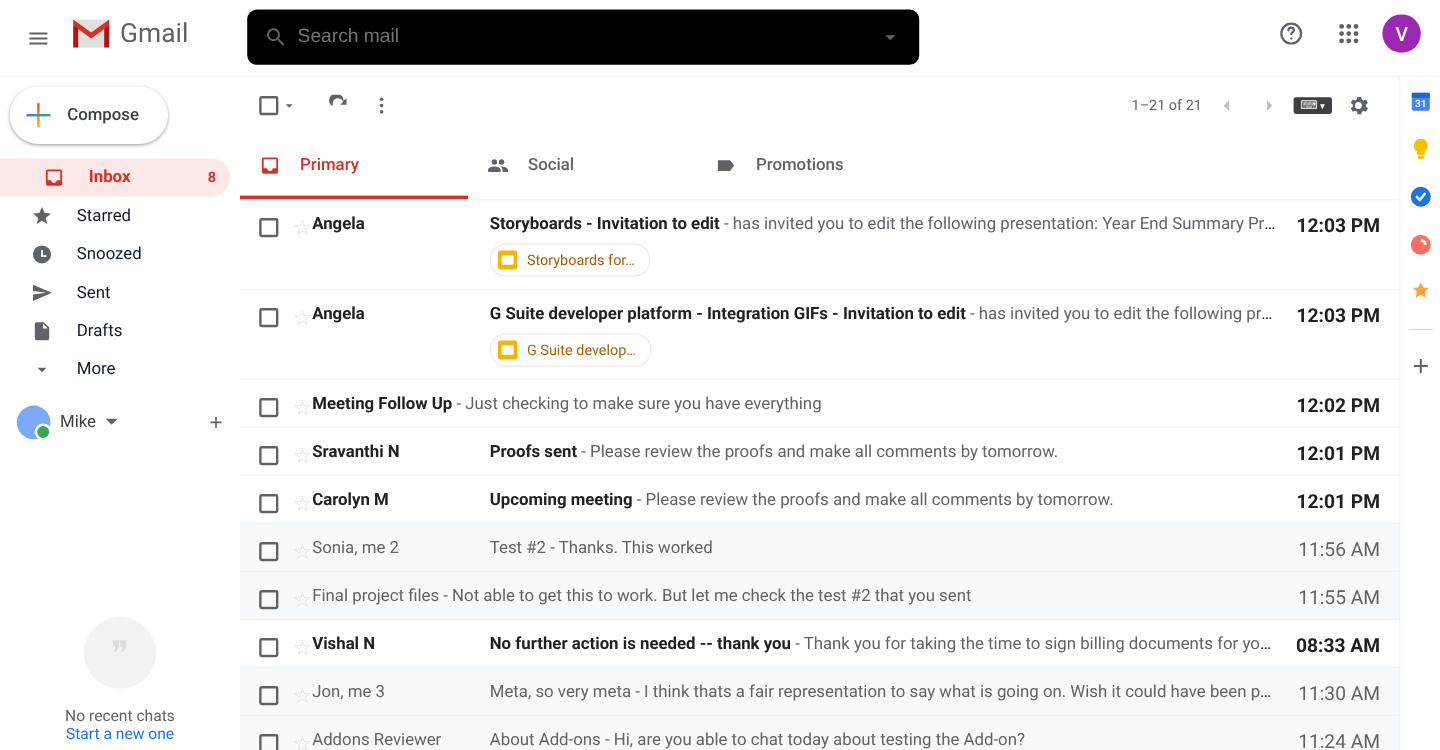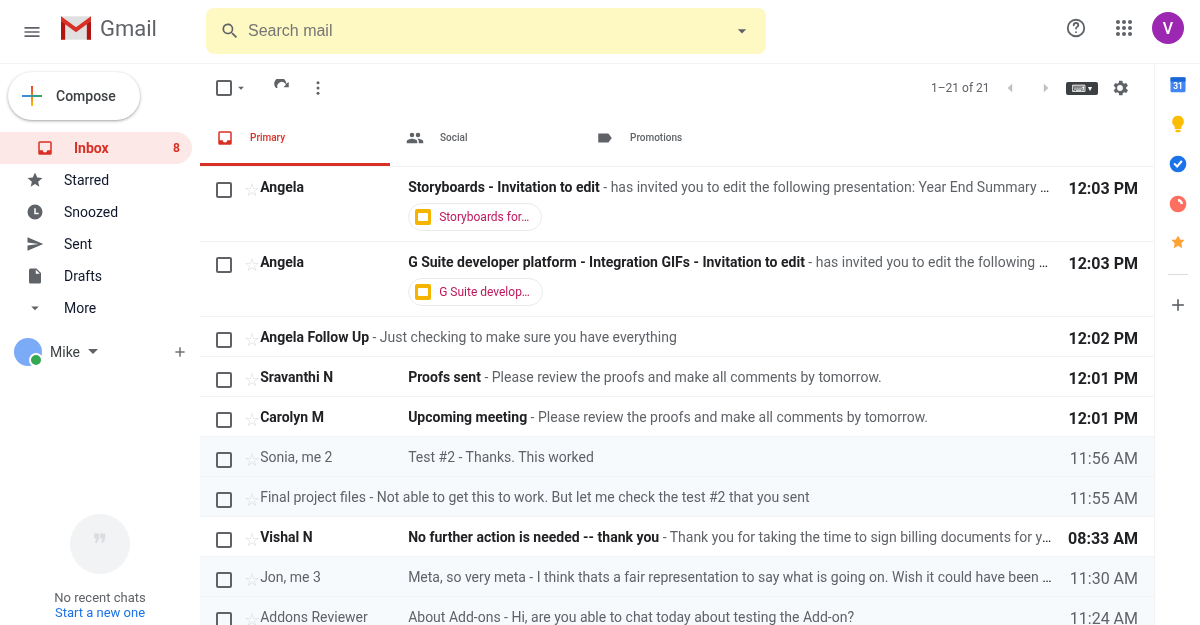--- a/index.html
+++ b/index.html
@@ -4,21 +4,21 @@
 <style>
 * { box-sizing: border-box; margin: 0; padding: 0; }
 body { font-family: 'Google Sans', Roboto, Arial, sans-serif; font-size: 14px; color: #202124; background: #fff; width: 1200px; height: 625px; overflow: hidden; }
 
 
 .header { display: flex; align-items: flex-start; height: 64px; padding: 8px; border-bottom: 1px solid #f1f3f4; }
 .menu-btn { width: 48px; height: 48px; display: flex; align-items: center; justify-content: center; cursor: pointer; }
 .logo-wrap { display: flex; align-items: center; gap: 4px; min-width: 140px; }
 .logo-m { width: 40px; height: 40px; }
 .logo-text { font-size: 22px; color: #5f6368; font-weight: 400; }
-.search-bar { flex: 0 0 560px; height: 46px; background: #fef9c3; border-radius: 8px; display: flex; align-items: center; padding: 0 6px; margin-left: 10px; }
+.search-bar { flex: 0 0 560px; height: 46px; background: #000000; border-radius: 8px; display: flex; align-items: center; padding: 0 6px; margin-left: 10px; }
 .search-bar .icon-btn { width: 36px; height: 36px; display: flex; align-items: center; justify-content: center; color: #5f6368; }
 .search-input { flex: 1; border: none; background: transparent; font-size: 16px; color: #5f6368; outline: none; }
 .header-right { margin-left: auto; display: flex; align-items: center; gap: 8px; padding-right: 8px; }
 .icon-btn-h { width: 40px; height: 40px; display: flex; align-items: center; justify-content: center; color: #5f6368; cursor: pointer; border-radius: 50%; }
 .avatar { width: 32px; height: 32px; border-radius: 50%; background: #9c27b0; color: #fff; display: flex; align-items: center; justify-content: center; font-size: 16px; font-weight: 500; }
 
 
 .layout { display: flex; height: calc(625px - 64px); }
 
 
@@ -47,44 +47,44 @@
 .toolbar { height: 48px; display:flex; align-items:center; padding: 0 16px; }
 .select-wrap { display:flex; align-items:center; gap:2px; margin-right: 16px; }
 .checkbox { width:16px; height:16px; border: 2px solid #5f6368; border-radius:2px; display:inline-block; }
 .tb-btn { width:36px; height:36px; display:flex; align-items:center; justify-content:center; color:#5f6368; cursor:pointer; }
 .toolbar-right { margin-left:auto; display:flex; align-items:center; gap:4px; color:#5f6368; font-size: 12px; }
 .page-nav-btn { width:32px; height:32px; display:flex; align-items:center; justify-content:center; cursor:pointer; }
 .input-tool-badge { background:#3c4043; color:#fff; padding:1px 6px; border-radius:2px; font-size:10px; display:flex; align-items:center; gap:2px; }
 
 
 .cat-tabs { display:flex; border-bottom: 1px solid #f1f3f4; }
-.cat-tab { flex: 0 0 190px; height: 54px; display:flex; align-items:center; gap: 16px; padding: 0 16px; color:#5f6368; font-weight:500; cursor:pointer; border-bottom: 3px solid transparent; font-size:10px; }
+.cat-tab { flex: 0 0 190px; height: 54px; display:flex; align-items:center; gap: 16px; padding: 0 16px; color:#5f6368; font-weight:500; cursor:pointer; border-bottom: 3px solid transparent; font-size:14px; }
 .cat-tab.active { color:#d93025; border-bottom-color:#d93025; }
 
 
 .msg-list { overflow-y: auto; flex: 1; }
 .row { display:flex; align-items:flex-start; padding: 0 16px; border-bottom: 1px solid #f1f3f4; min-height: 40px; cursor:pointer; }
 .row.read { background: #f2f6fc94; }
 .row.read .r-sender, .row.read .r-sub, .row.read .r-time { font-weight: 400; color:#5f6368; }
 .r-controls { display:flex; align-items:center; gap: 12px; padding-top: 12px; }
 .star { color:#dadce0; font-size:18px; cursor:pointer; }
 .r-sender { width: 148px; font-size: 14px; font-weight: 700; padding-top: 12px; white-space: nowrap; overflow:hidden; text-overflow:ellipsis; }
 .r-body { flex:1; padding: 12px 8px 10px 0; min-width:0; }
 .r-line { font-size: 14px; white-space: nowrap; overflow:hidden; text-overflow:ellipsis; }
 .r-sub { font-weight: 700; }
 .r-sep, .r-snip { color: #5f6368; font-weight:400; }
 .r-time { width: 76px; text-align:right; font-size:16px; font-weight:700; padding-top: 12px; }
 .chips { display:flex; gap:8px; margin-top: 8px; flex-wrap:wrap; }
-.chip { height: 28px; border:1px solid #e8eaed; border-radius: 14px; display:inline-flex; align-items:center; padding: 0 12px 0 6px; gap:8px; font-size: 12px; color:#be185d; max-width: 160px; }
+.chip { height: 28px; border:1px solid #e8eaed; border-radius: 14px; display:inline-flex; align-items:center; padding: 0 12px 0 6px; gap:8px; font-size: 12px; color:#a16207; max-width: 160px; }
 .chip-icon-slides { width:16px; height:16px; background:#f4b400; border-radius:2px; position:relative; }
 .chip-icon-slides::after { content:''; position:absolute; inset:4px 3px; background:#fff; border-radius:1px; }
 .chip-text { white-space:nowrap; overflow:hidden; text-overflow:ellipsis; }
 
 
-.right-rail { width: 46px; border-left: 1px solid #f1f3f4; display:flex; flex-direction:column; align-items:center; padding-top: 10px; gap: 20px; }
+.right-rail { width: 34px; border-left: 1px solid #f1f3f4; display:flex; flex-direction:column; align-items:center; padding-top: 10px; gap: 20px; }
 .rail-icon { width:20px; height:20px; cursor:pointer; }
 .rail-divider { width:20px; height:1px; background:#dadce0; }
 .rail-plus { font-size: 20px; color:#5f6368; cursor:pointer; }
 
 svg { display:block; }
 </style>
 </head>
 <body>
 
 <div class="header">
@@ -321,21 +321,21 @@
             </div>
     </div>
     <div class="r-time">12:03 PM</div>
         </div>
         <div class="row">
     <div class="r-controls">
       <span class="checkbox"></span>
       <span class="star">☆</span>
     </div>
     <div class="r-body">
-      <div class="r-line"><span class="r-sub">Angela Follow Up</span><span class="r-sep"> - </span><span class="r-snip">Just checking to make sure you have everything</span></div>
+      <div class="r-line"><span class="r-sub">Meeting Follow Up</span><span class="r-sep"> - </span><span class="r-snip">Just checking to make sure you have everything</span></div>
 
     </div>
     <div class="r-time">12:02 PM</div>
         </div>
         <div class="row">
     <div class="r-controls">
       <span class="checkbox"></span>
       <span class="star">☆</span>
     </div>
     <div class="r-sender">Sravanthi N</div>

